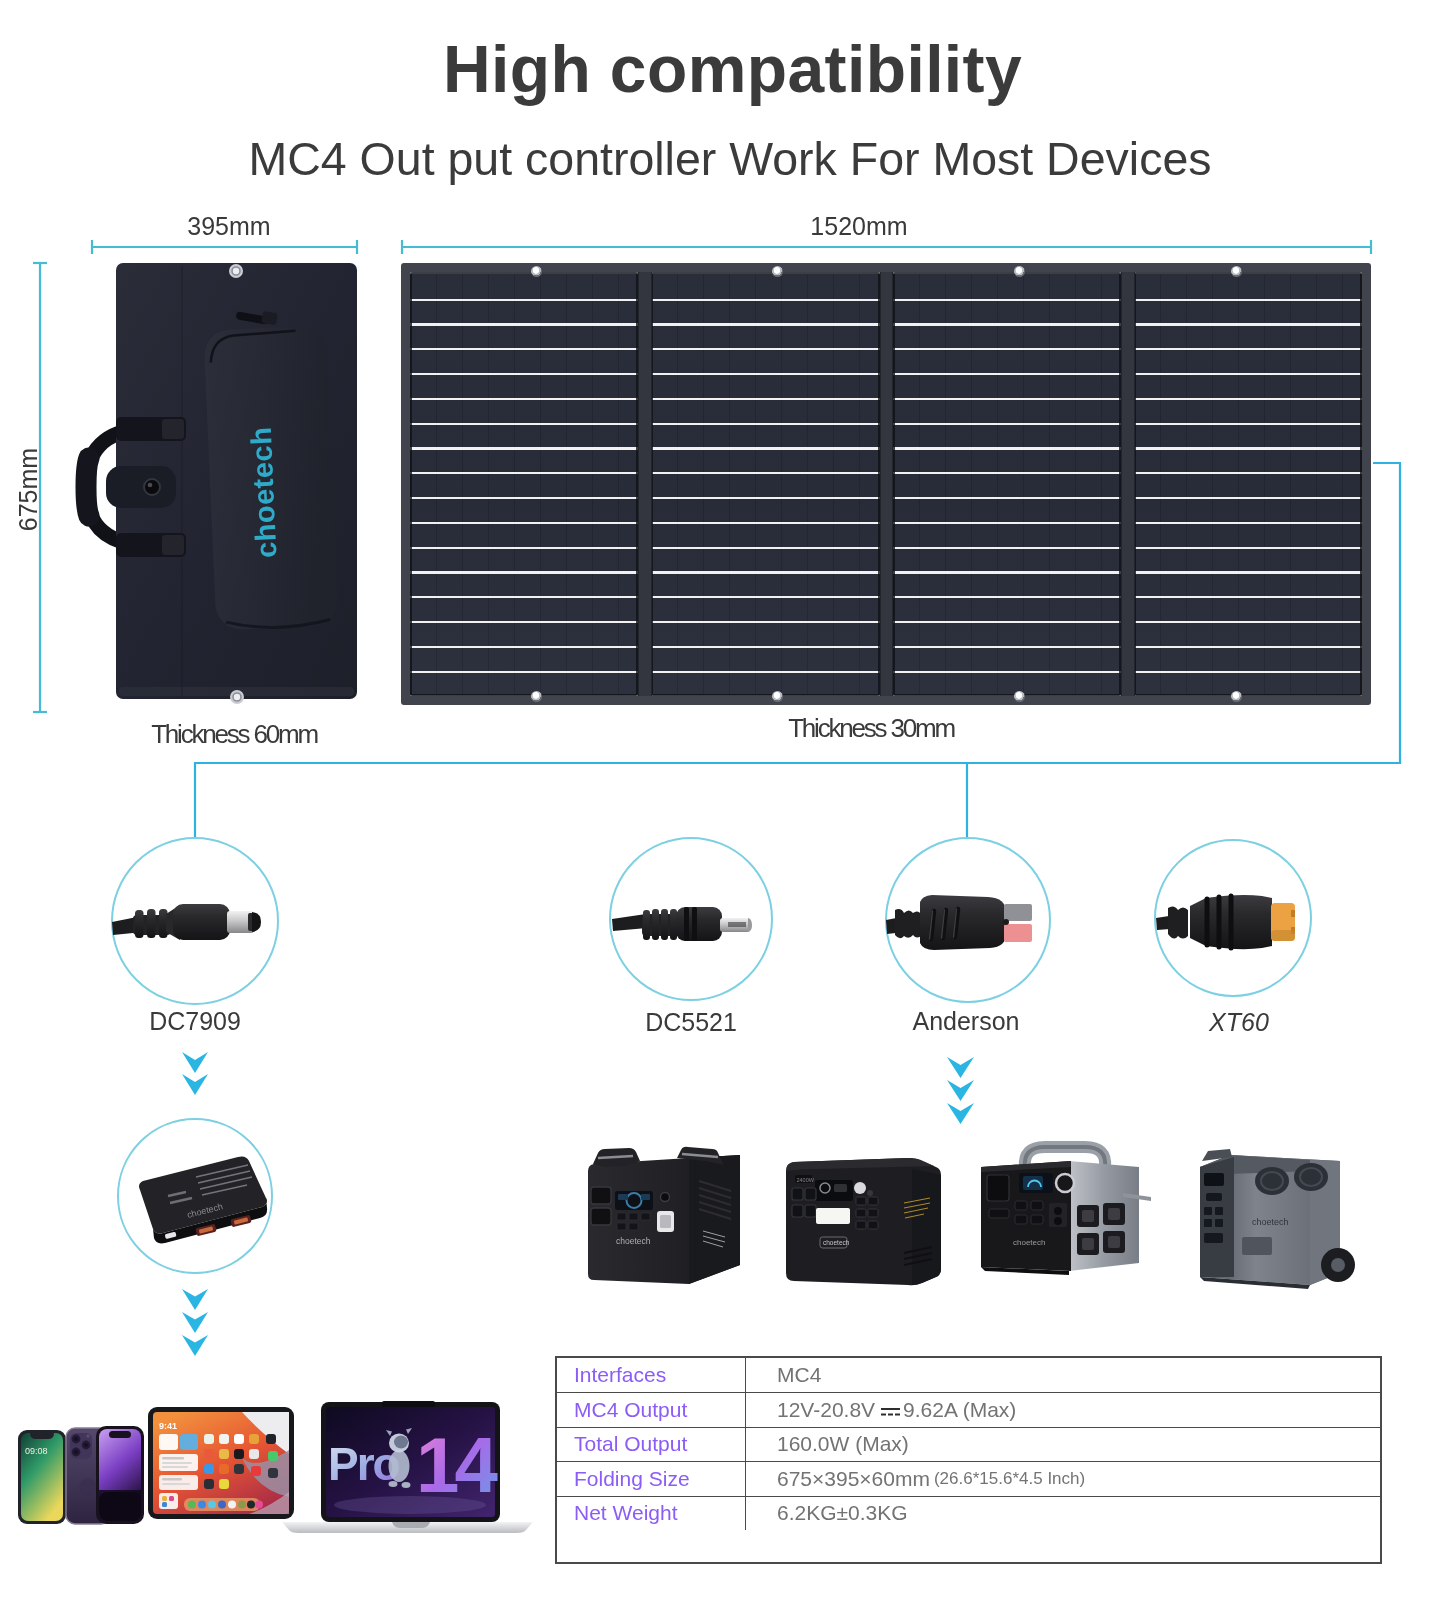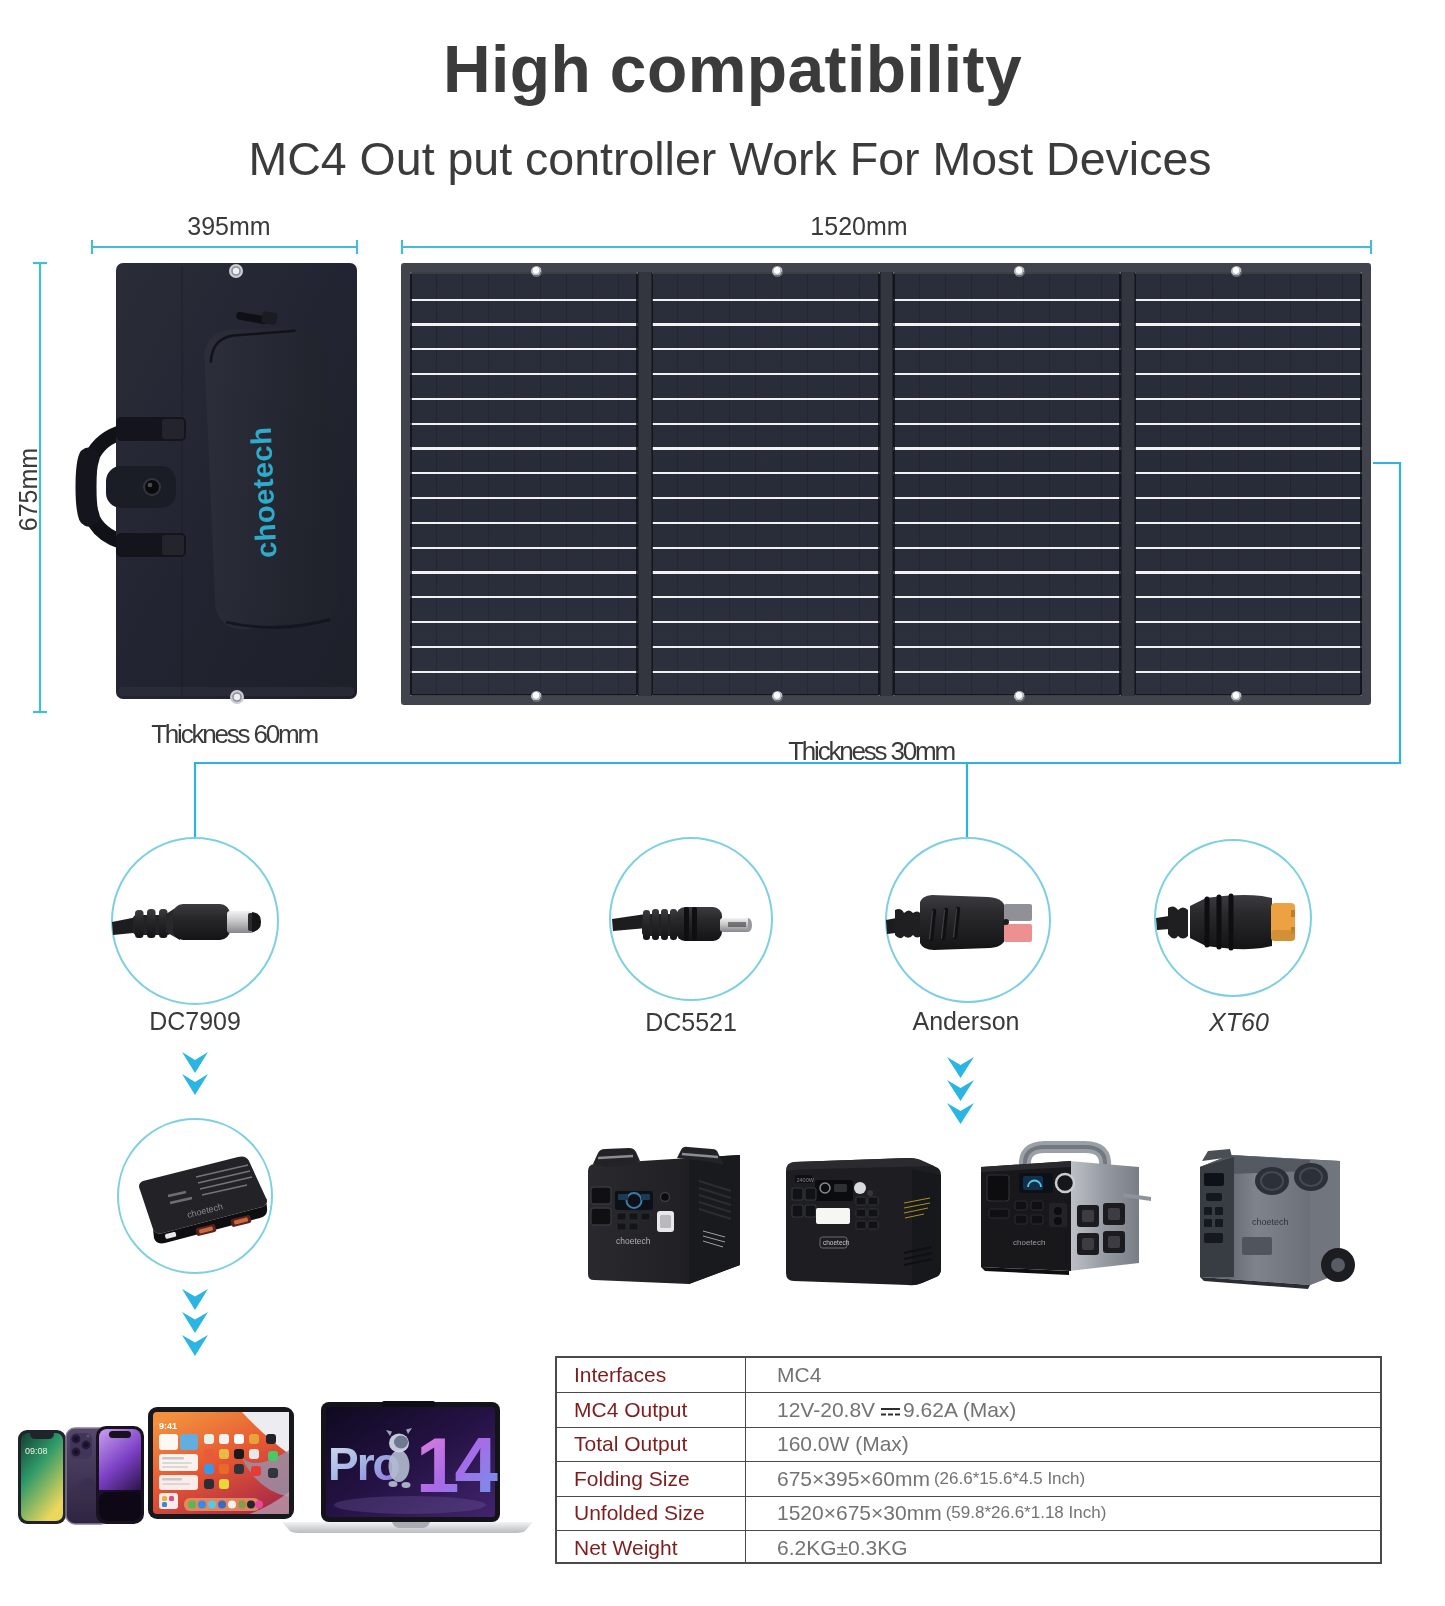--- a/index.html
+++ b/index.html
@@ -23,35 +23,35 @@
   background-position: 0 4px, 0 0, 0 0;
   box-shadow: inset 0 0 0 2px rgba(15,17,24,0.8);
 }
 .eyelet { position:absolute; width:11px; height:11px; border-radius:50%;
   background:radial-gradient(circle at 45% 40%, #ffffff 0 3px, #b8bcc2 3.6px 5px, #6a6e76 5px); }
 
 #spec { left:555px; top:1356px; width:827px; height:208px; border:2px solid #4a4a4a; }
 #spec .row { display:flex; height:34.4px; border-top:1.5px solid #4a4a4a; }
 #spec .row:first-child { border-top:none; }
 #spec .c1 { width:189px; border-right:1.5px solid #4a4a4a; display:flex; align-items:center; padding-left:17px;
-  font-size:21px; color:#7f1d1d; }
+  font-size:21px; color:#8b5cf6; }
 #spec .c2 { flex:1; display:flex; align-items:center; padding-left:31px; font-size:21px; color:#737373; }
 #spec .sm { font-size:17px; margin-left:4px; }
 </style>
 </head>
 <body>
 <div id="page">
   <div id="title" class="abs">High compatibility</div>
   <div id="subtitle" class="abs">MC4 Out put controller Work For Most Devices</div>
 
   <div class="abs dimlbl ctr" style="left:129px; top:212px; width:200px;">395mm</div>
   <div class="abs dimlbl ctr" style="left:759px; top:212px; width:200px;">1520mm</div>
   <div class="abs dimlbl ctr" style="left:-72px; top:475px; width:200px; transform:rotate(-90deg);">675mm</div>
   <div class="abs thicklbl ctr" style="left:134px; top:719px; width:200px;">Thickness 60mm</div>
-  <div class="abs thicklbl ctr" style="left:771px; top:736px; width:200px;">Thickness 30mm</div>
+  <div class="abs thicklbl ctr" style="left:771px; top:713px; width:200px;">Thickness 30mm</div>
 
   <div class="abs conlbl ctr" style="left:95px; top:1007px; width:200px;">DC7909</div>
   <div class="abs conlbl ctr" style="left:591px; top:1008px; width:200px;">DC5521</div>
   <div class="abs conlbl ctr" style="left:866px; top:1007px; width:200px;text-align:center;">Anderson</div>
   <div class="abs conlbl ctr" style="left:1139px; top:1008px; width:200px;font-style:italic;">XT60</div>
 
   <div id="panel" class="abs">
     <div class="sec"></div>
       <div class="sec"></div>
       <div class="sec"></div>
@@ -570,21 +570,17 @@
       </div>
     <div class="row">
         <div class="c1">Total Output</div>
         <div class="c2">160.0W (Max)</div>
       </div>
     <div class="row">
         <div class="c1">Folding Size</div>
         <div class="c2">675×395×60mm <span class="sm">(26.6*15.6*4.5 Inch)</span></div>
       </div>
     <div class="row">
-        <div class="c1">Unfolded Size</div>
-        <div class="c2">1520×675×30mm <span class="sm">(59.8*26.6*1.18 Inch)</span></div>
-      </div>
-    <div class="row">
         <div class="c1">Net Weight</div>
         <div class="c2">6.2KG±0.3KG</div>
       </div>
   </div>
 </div>
 
 </body></html>

